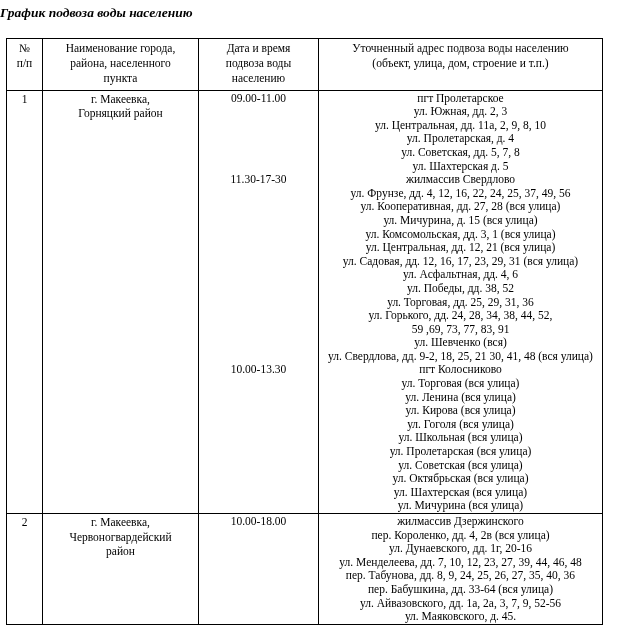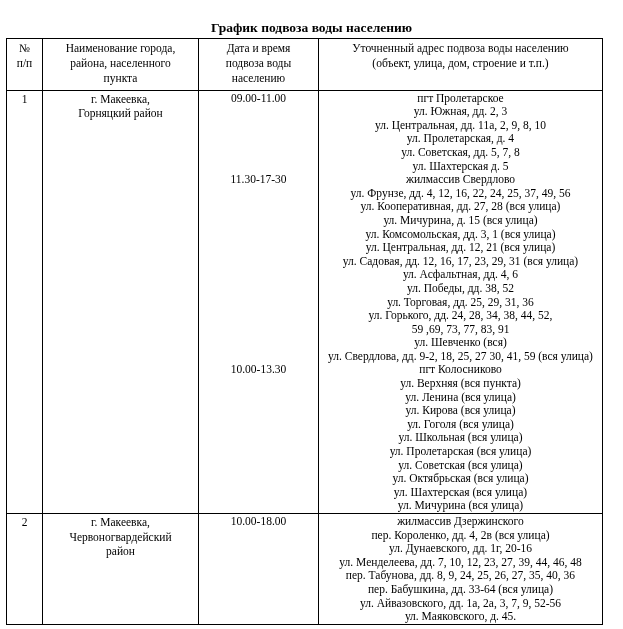--- a/index.html
+++ b/index.html
@@ -9,25 +9,25 @@
     color: #000000;
   }
   .page {
     position: relative;
     width: 623px;
     height: 629px;
     background: #ffffff;
     overflow: hidden;
   }
   .title {
-    padding-top: 20px;
-    text-align: center;
+    padding-top: 5px;
     font-weight: bold;
     font-size: 13.5px;
     line-height: 15.5px;
+    font-style: italic;
   }
   table.schedule {
     position: absolute;
     left: 6px;
     top: 38px;
     width: 596px;
     border-collapse: collapse;
     table-layout: fixed;
   }
   table.schedule th, table.schedule td {
@@ -139,23 +139,23 @@
             <div class="line">ул. Мичурина, д. 15 (вся улица)</div>
             <div class="line">ул. Комсомольская, дд. 3, 1 (вся улица)</div>
             <div class="line">ул. Центральная, дд. 12, 21 (вся улица)</div>
             <div class="line">ул. Садовая, дд. 12, 16, 17, 23, 29, 31 (вся улица)</div>
             <div class="line">ул. Асфальтная, дд. 4, 6</div>
             <div class="line">ул. Победы, дд. 38, 52</div>
             <div class="line">ул. Торговая, дд. 25, 29, 31, 36</div>
             <div class="line">ул. Горького, дд. 24, 28, 34, 38, 44, 52,</div>
             <div class="line">59 ,69, 73, 77, 83, 91</div>
             <div class="line">ул. Шевченко (вся)</div>
-            <div class="line">ул. Свердлова, дд. 9-2, 18, 25, 27 30, 41, 59 (вся улица)</div>
+            <div class="line">ул. Свердлова, дд. 9-2, 18, 25, 21 30, 41, 48 (вся улица)</div>
             <div class="line">пгт Колосниково</div>
-            <div class="line">ул. Верхняя (вся пункта)</div>
+            <div class="line">ул. Торговая (вся улица)</div>
             <div class="line">ул. Ленина (вся улица)</div>
             <div class="line">ул. Кирова (вся улица)</div>
             <div class="line">ул. Гоголя (вся улица)</div>
             <div class="line">ул. Школьная (вся улица)</div>
             <div class="line">ул. Пролетарская (вся улица)</div>
             <div class="line">ул. Советская (вся улица)</div>
             <div class="line">ул. Октябрьская (вся улица)</div>
             <div class="line">ул. Шахтерская (вся улица)</div>
             <div class="line">ул. Мичурина (вся улица)</div>
           </td>

